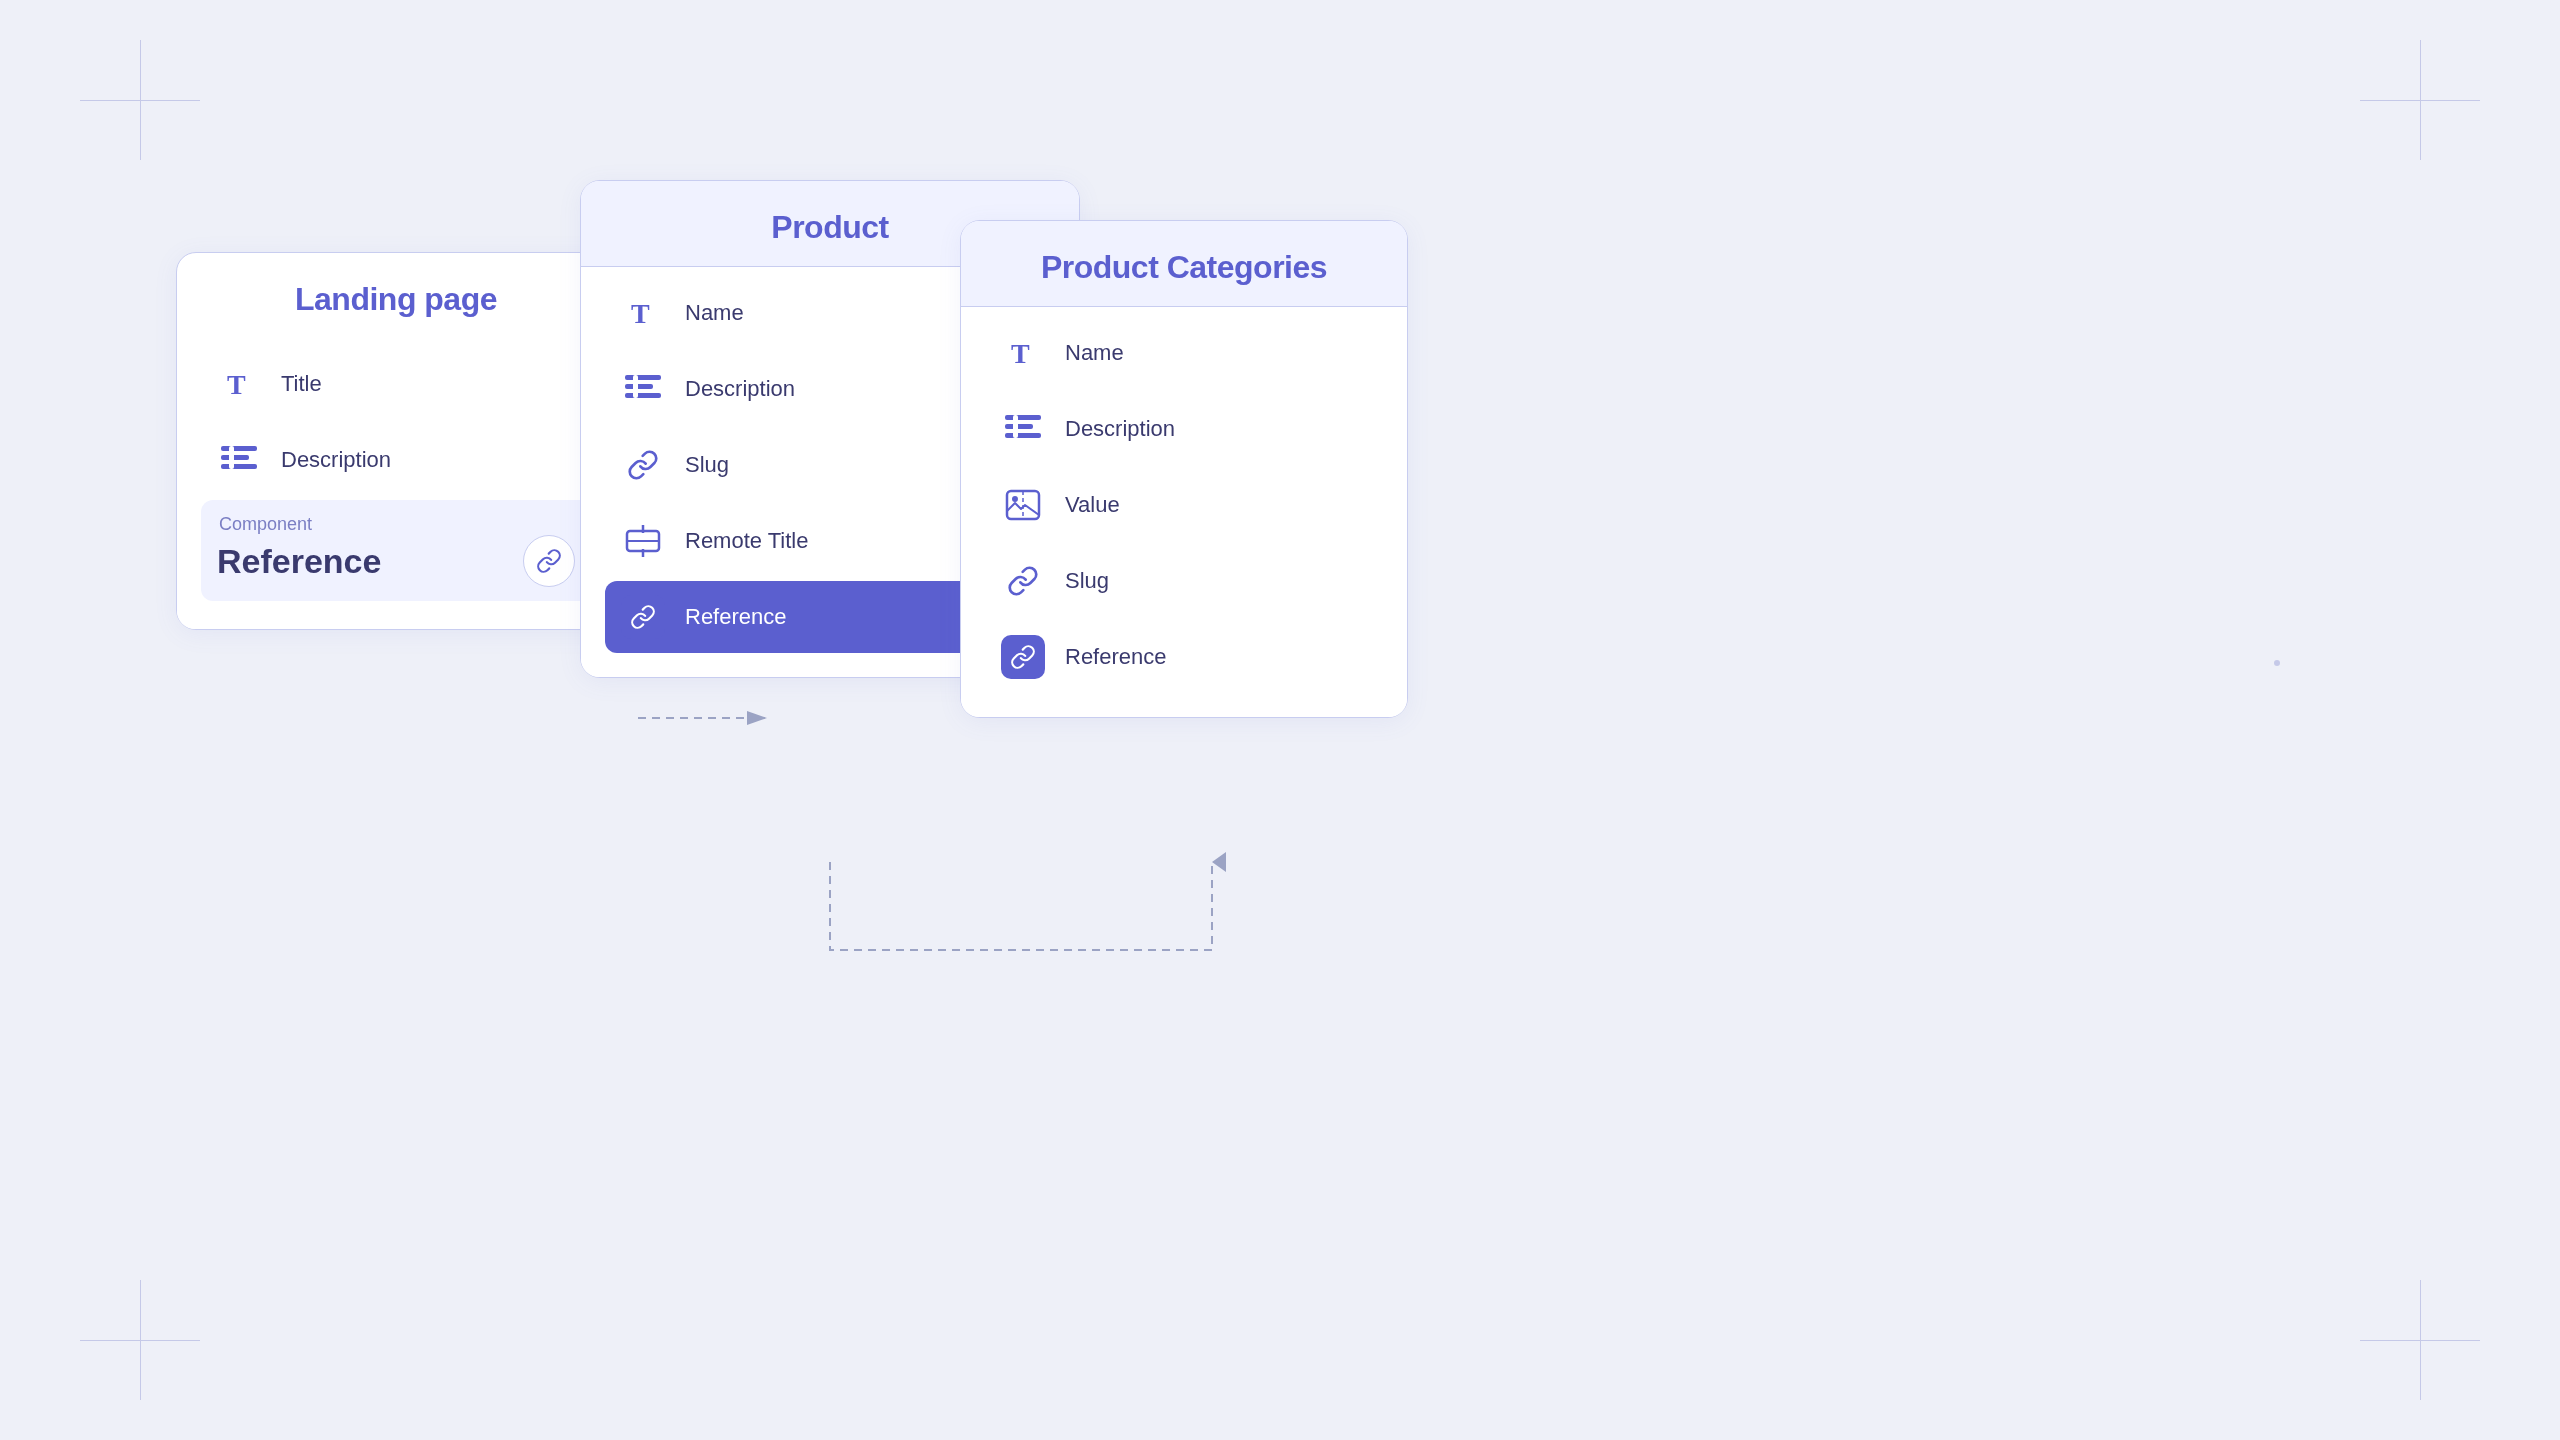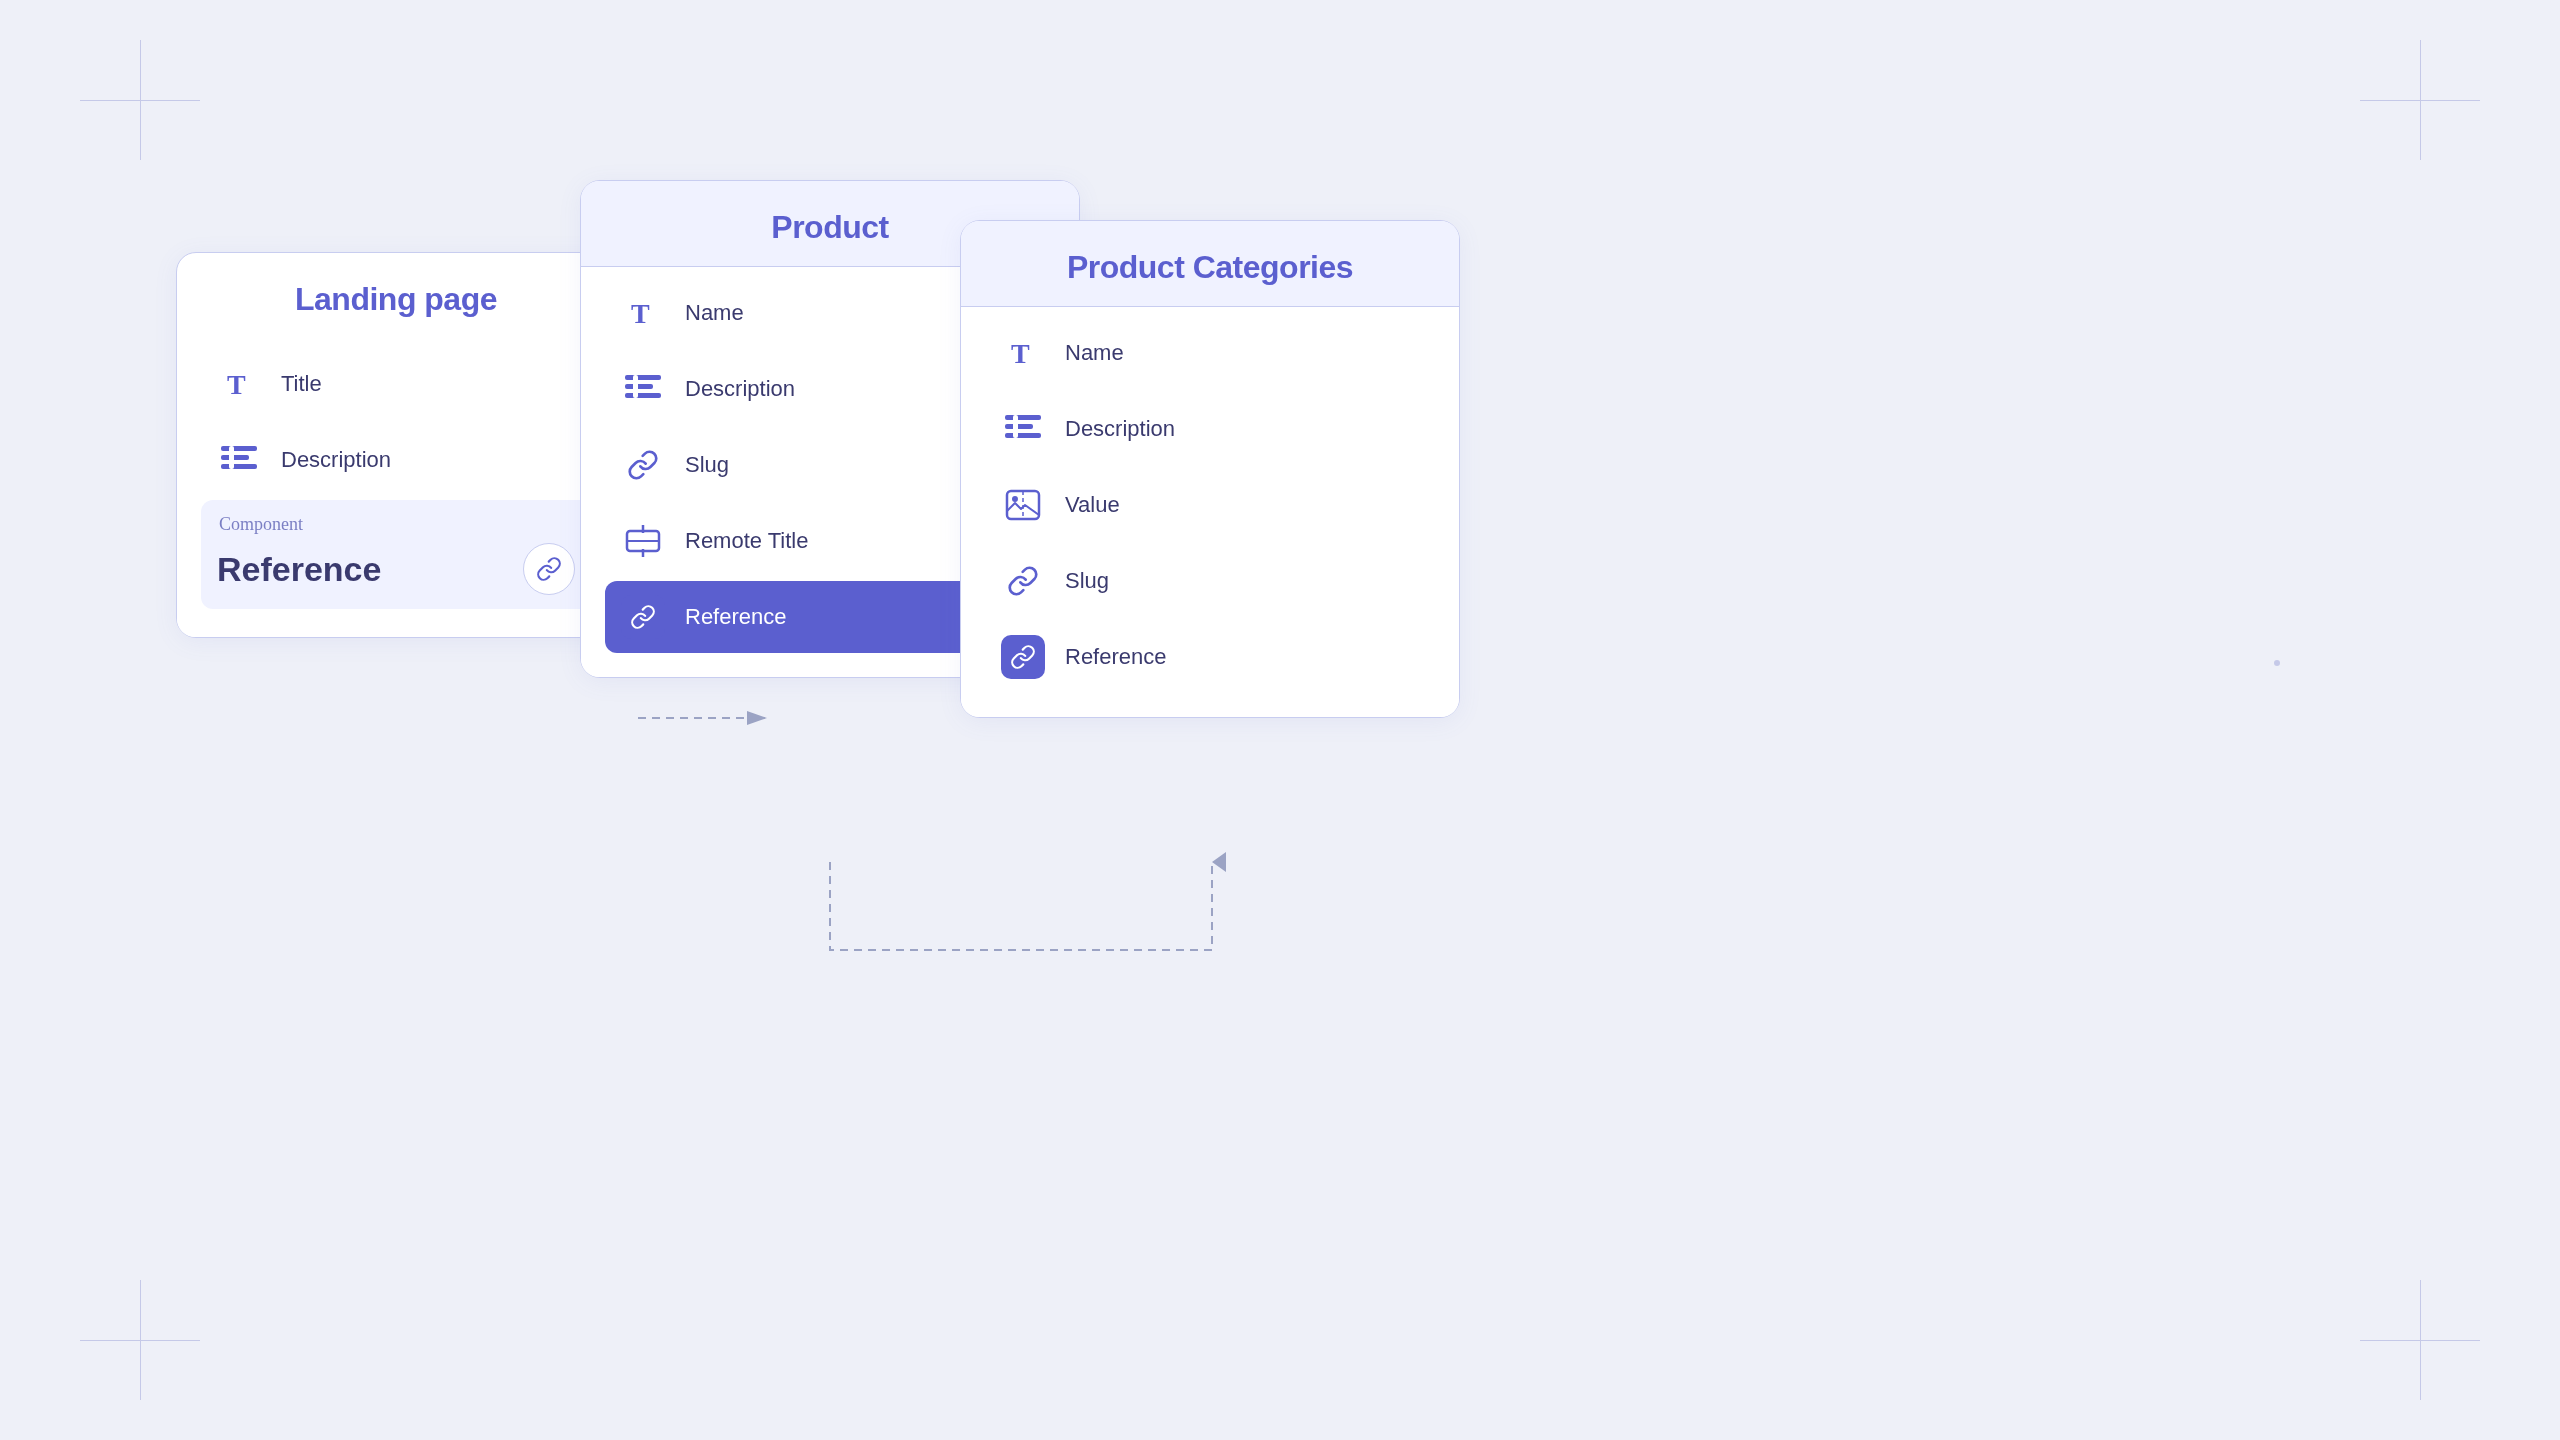--- a/index.html
+++ b/index.html
@@ -116,23 +116,22 @@
     
     .reference-field-container {
       background: #f0f2ff;
       border-radius: 12px;
       padding: 14px 16px;
       margin-bottom: 4px;
     }
     .reference-field-label-small {
       font-size: 18px;
       color: #7b7fc4;
-      margin-bottom: 8px;
+      margin-bottom: 0;
       margin-left: 2px;
-      font-family: Liberation Serif, serif;
     }
     .reference-field-row {
       display: flex;
       align-items: center;
       justify-content: space-between;
     }
     .reference-field-text {
       font-size: 34px;
       font-weight: 600;
       color: #3a3a6e;
@@ -170,21 +169,21 @@
       left: 580px;
       top: 180px;
     }
     .product-card .card-header {
       background: #f0f2ff;
       border-radius: 18px 18px 0 0;
       border-bottom: 1.5px solid #c8cdf0;
     }
 
     .product-categories-card {
-      width: 500px;
+      width: 448px;
       left: 960px;
       top: 220px;
     }
     .product-categories-card .card-header {
       background: #f0f2ff;
       border-radius: 18px 18px 0 0;
       border-bottom: 1.5px solid #c8cdf0;
     }
 
     

